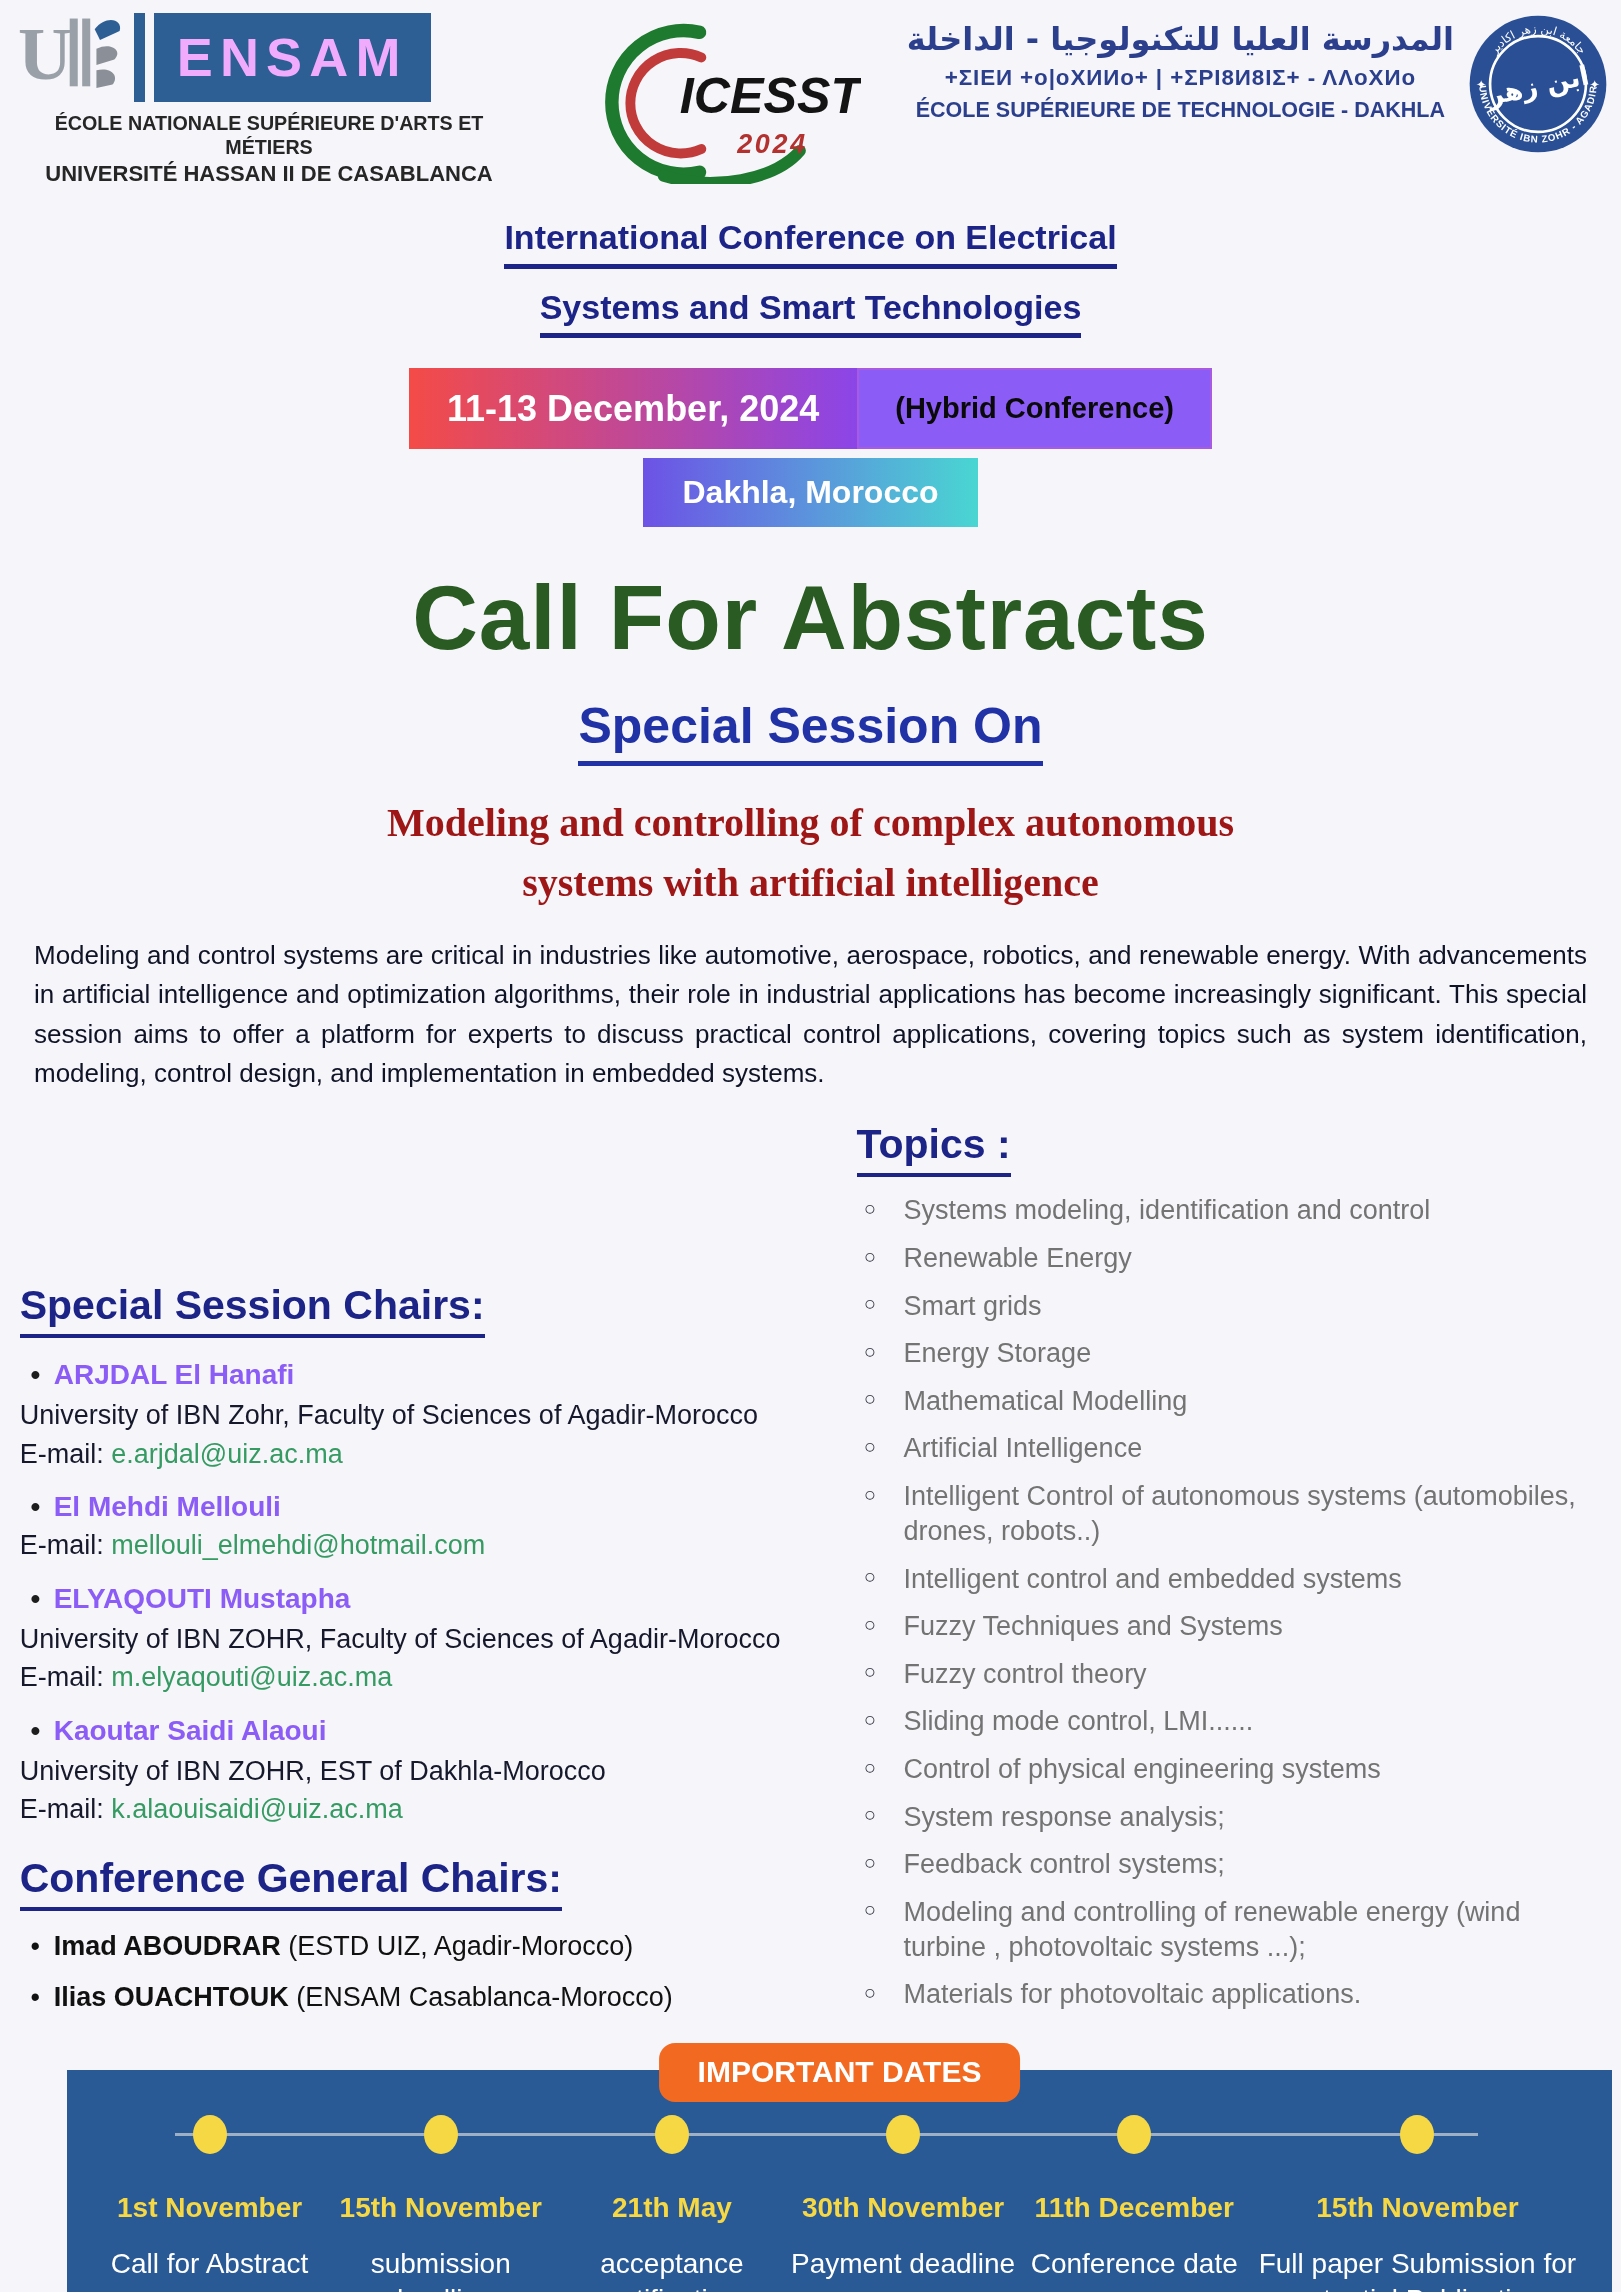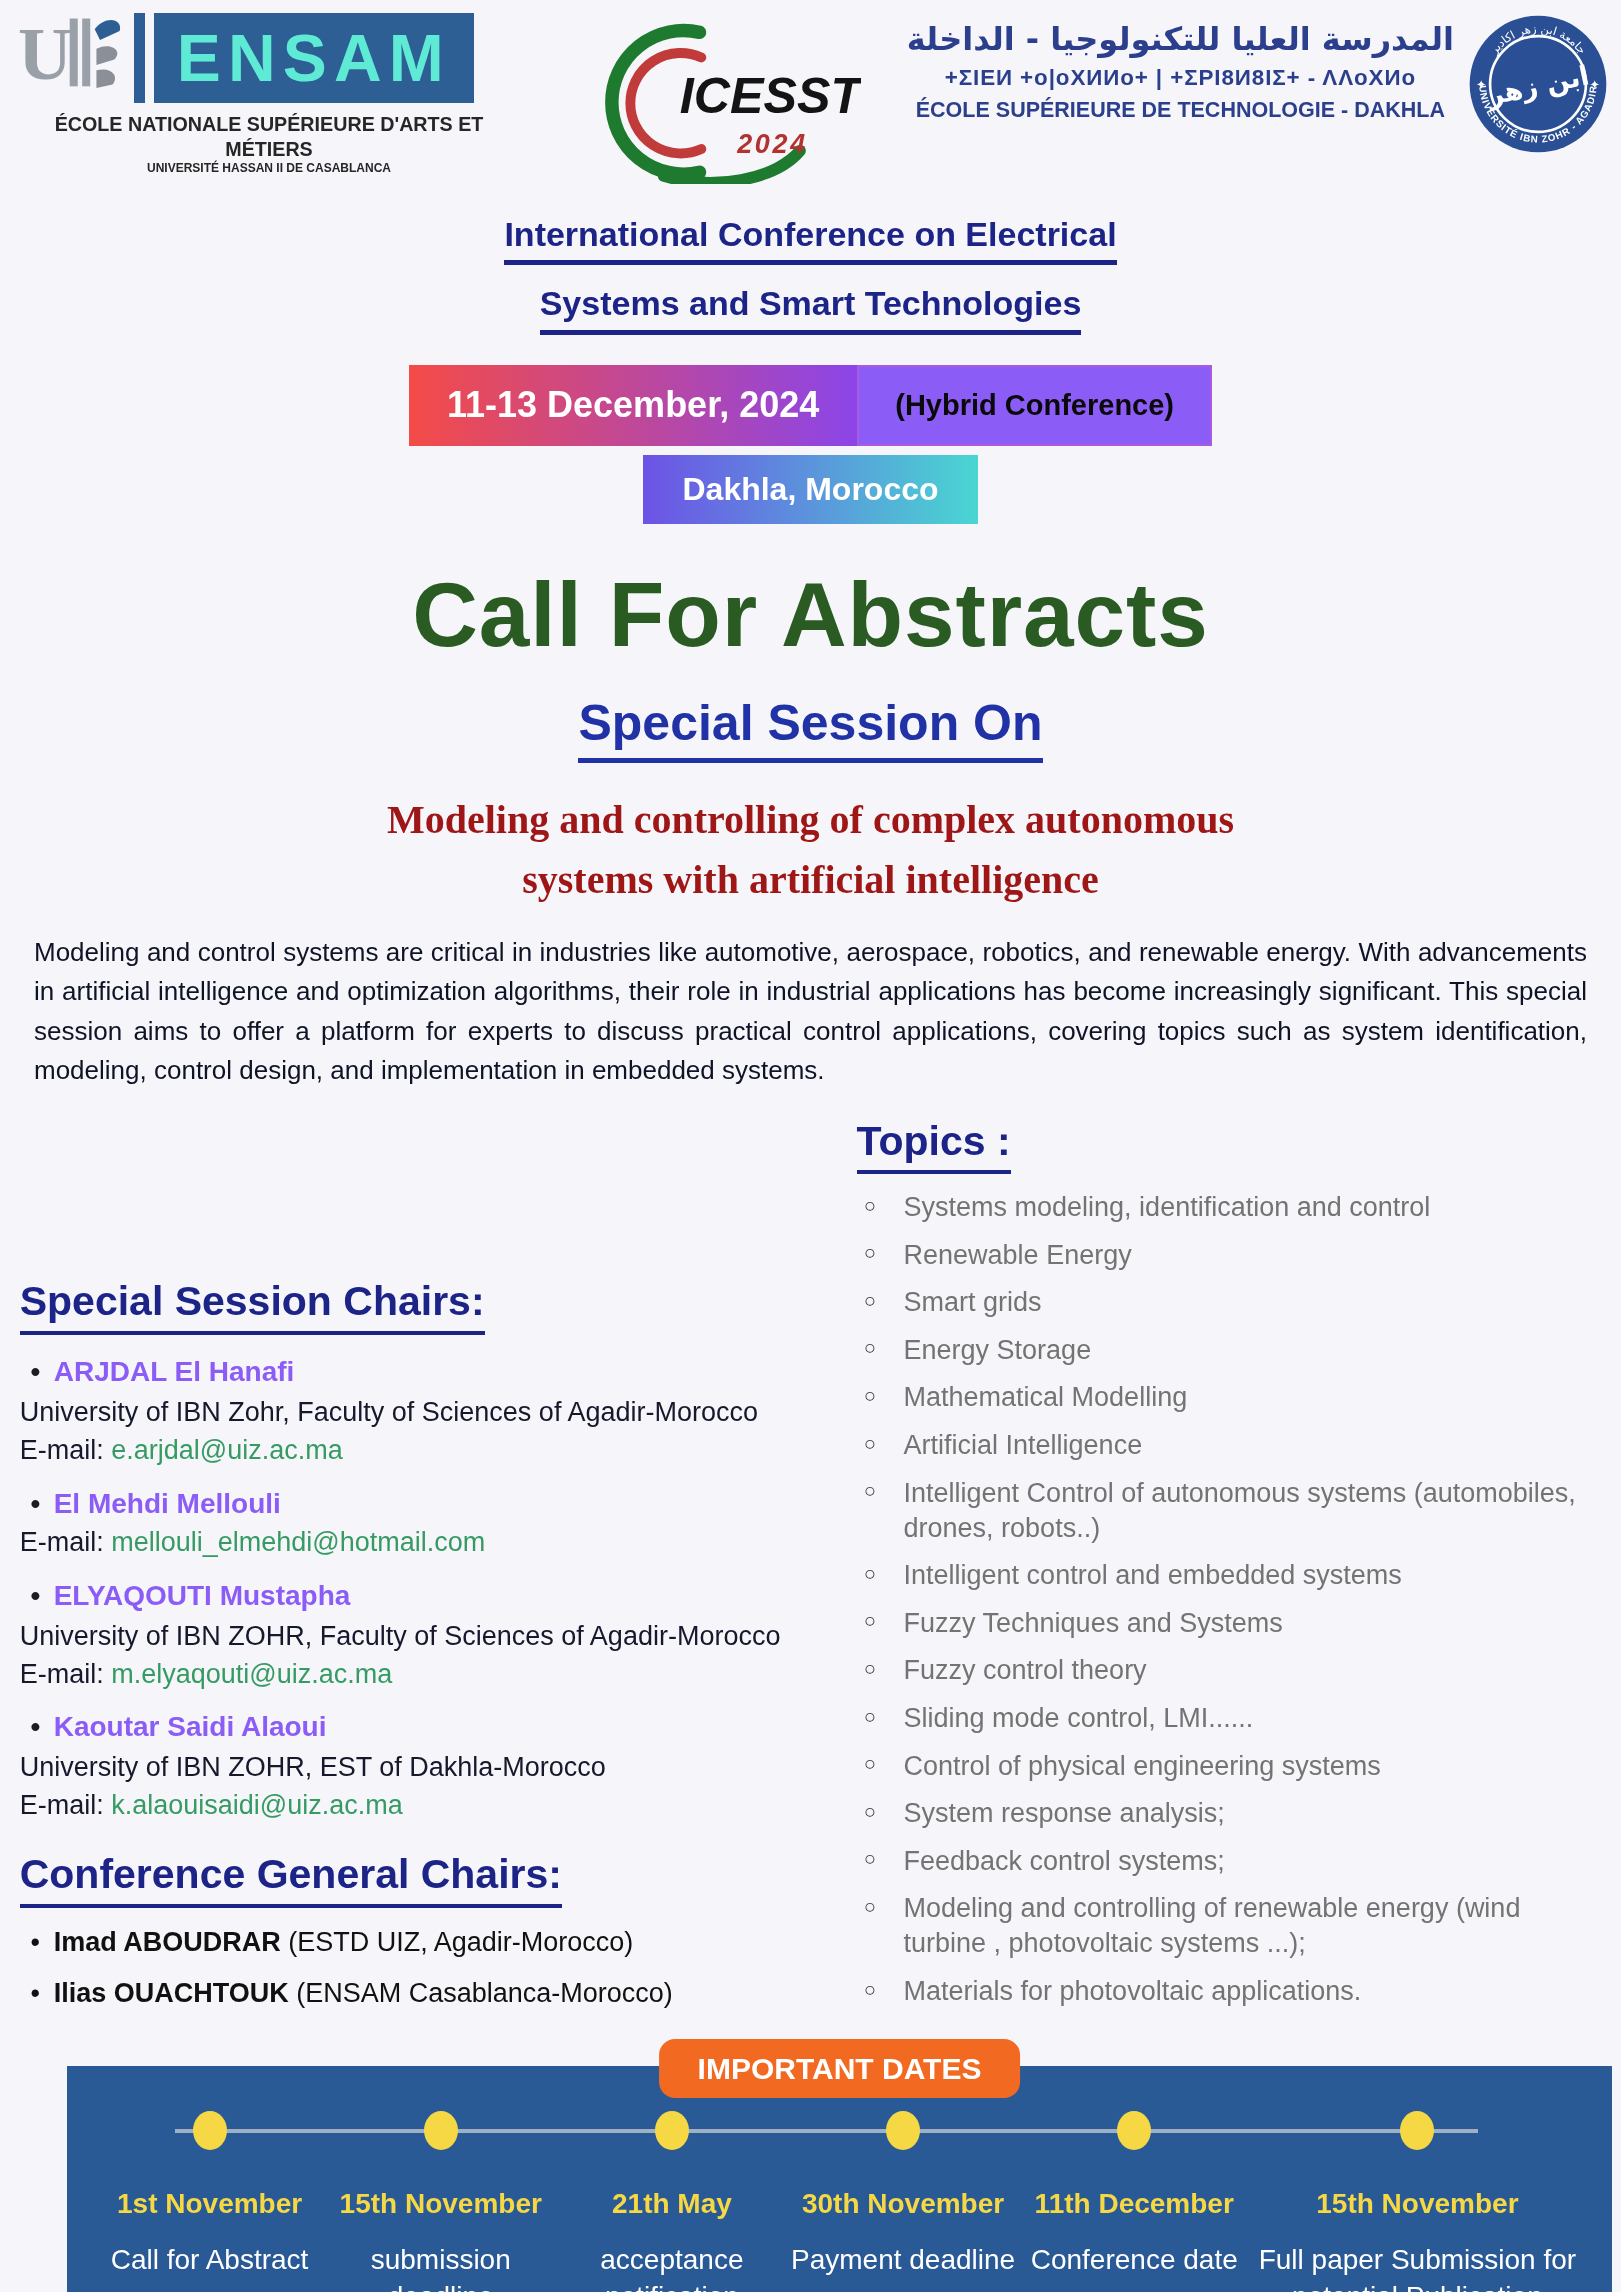--- a/index.html
+++ b/index.html
@@ -9,25 +9,25 @@
     font-family:"Liberation Sans", sans-serif;
     color:#14172b;
     overflow:hidden;
     position:relative;
   }
 
   
   .header { display:flex; justify-content:space-between; align-items:flex-start; padding:12.5px 12.5px 0 18px; }
   .ensam-block { width:502px; }
   .ensam-row { display:flex; align-items:stretch; gap:9px; }
-  .ensam-box { background:#2e5f94; color:#5eead4; font-weight:bold; font-size:66px; letter-spacing:7.2px; padding:7.2px 23px; display:flex; align-items:center; }
+  .ensam-box { background:#2e5f94; color:#f0abfc; font-weight:bold; font-size:54px; letter-spacing:7.2px; padding:7.2px 23px; display:flex; align-items:center; }
   .ensam-divider { width:10.7px; background:#2e5f94; }
   .ensam-caption { text-align:center; font-weight:bold; color:#262626; margin-top:9px; line-height:1.25; }
   .ensam-caption .l1 { font-size:19.7px; }
-  .ensam-caption .l2 { font-size:12px; }
+  .ensam-caption .l2 { font-size:22px; }
 
   .icesst-block { flex:1; display:flex; justify-content:center; padding-top:5.4px; }
 
   .est-block { display:flex; align-items:flex-start; gap:12.5px; }
   .est-text { text-align:center; color:#2b3f8c; font-weight:bold; padding-top:7.2px; }
   .est-text .arabic { font-family:"DejaVu Sans", sans-serif; font-size:32px; }
   .est-text .tifinagh { font-size:22.4px; margin-top:7.2px; letter-spacing:0.9px; }
   .est-text .french { font-size:21.5px; margin-top:7.2px; }
 
   

